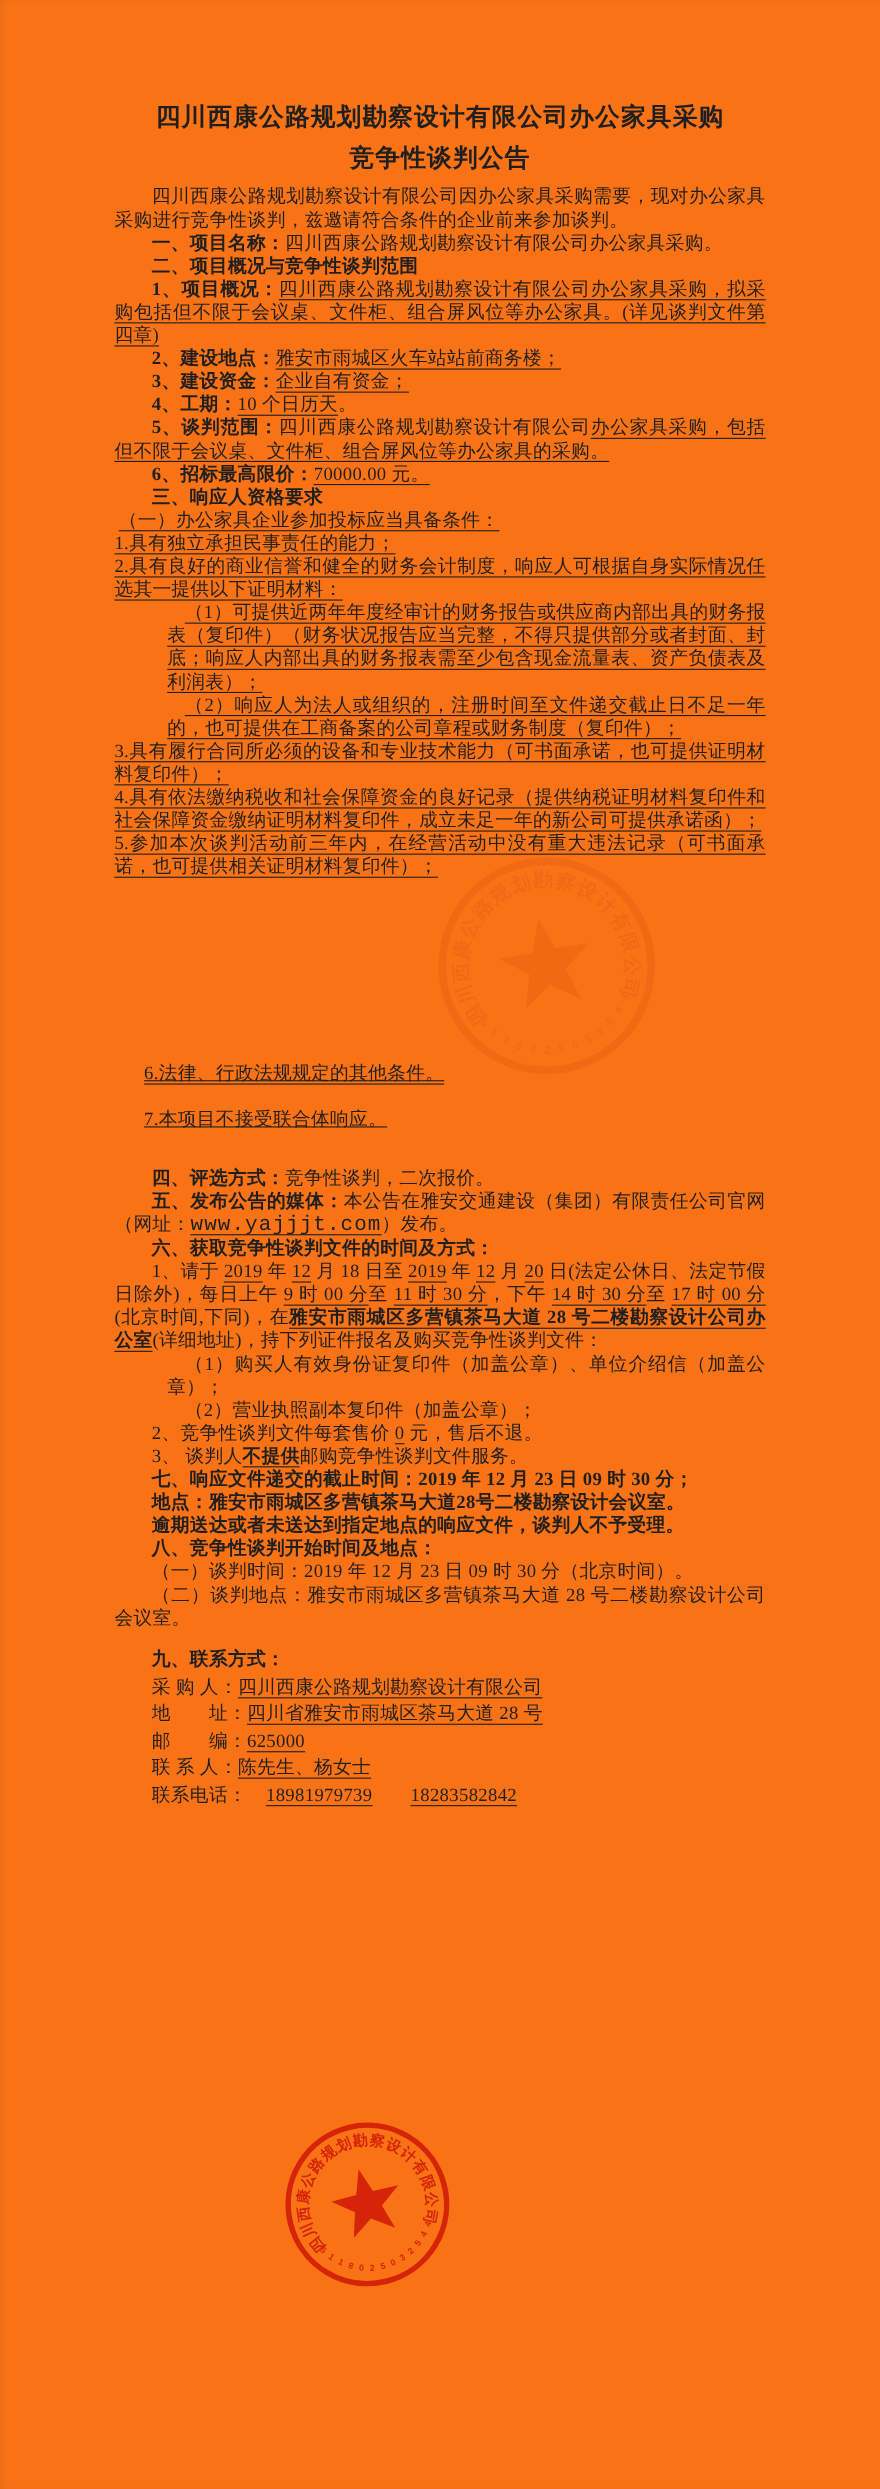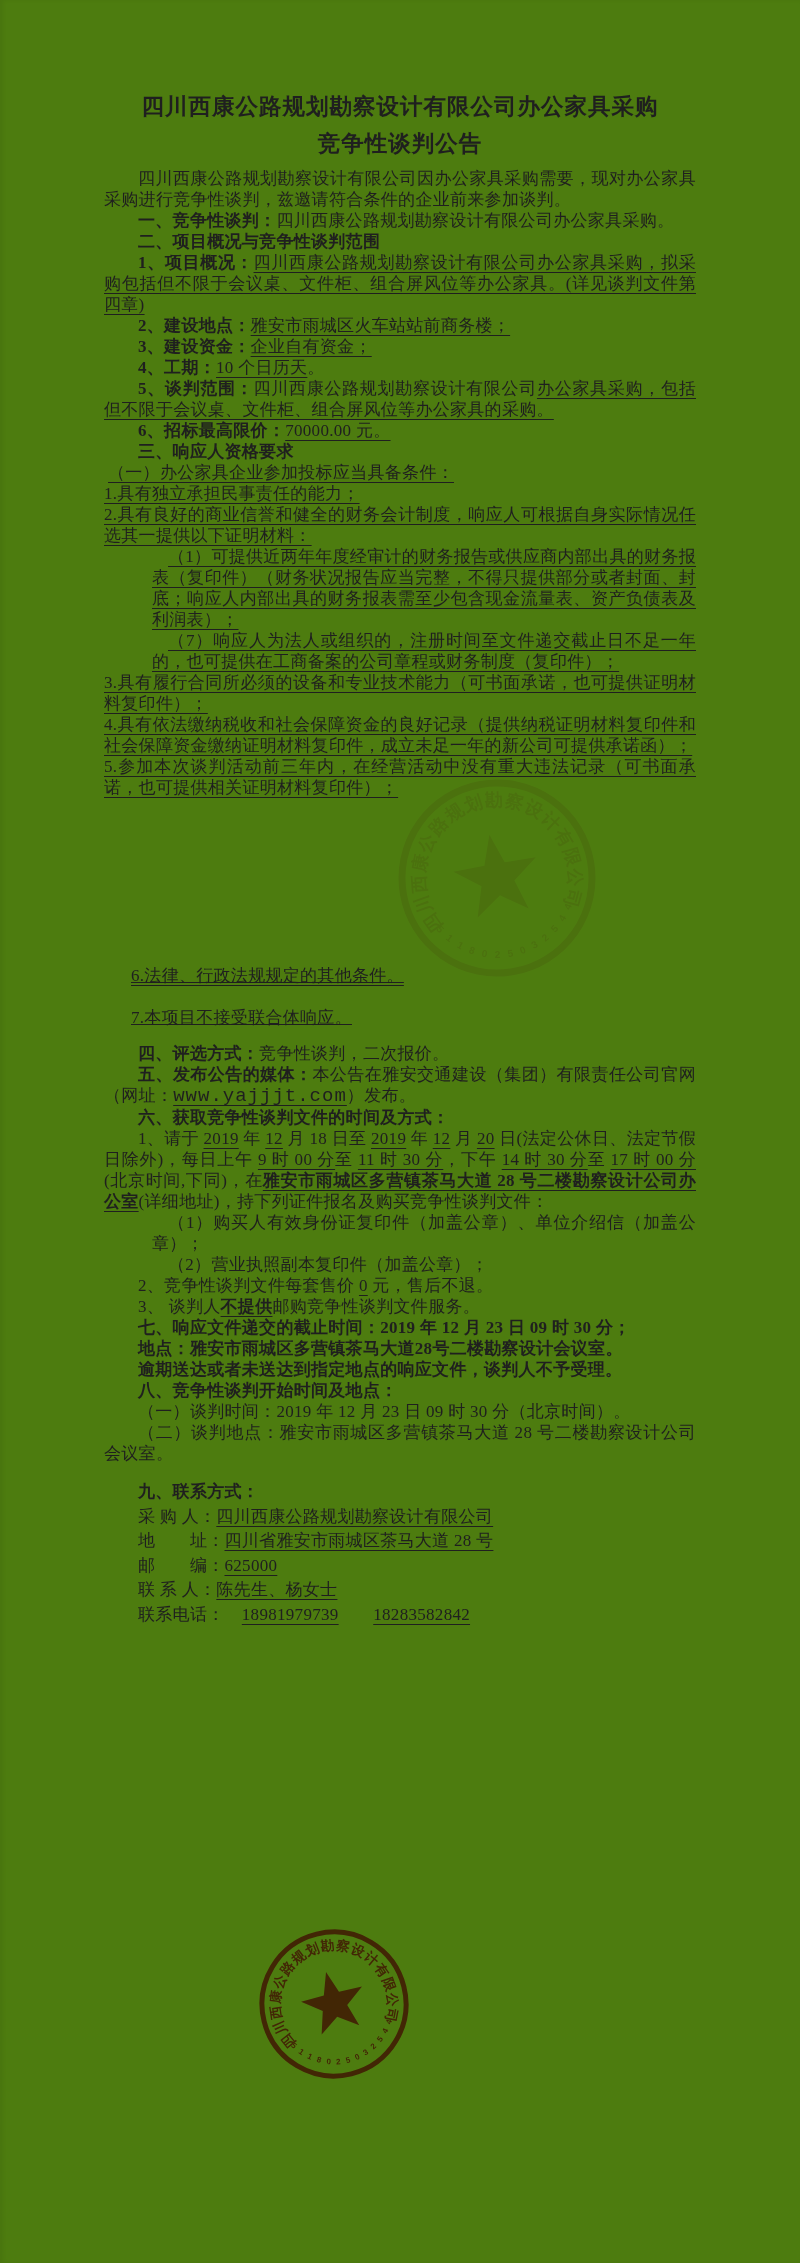--- a/index.html
+++ b/index.html
@@ -1,19 +1,19 @@
 <!DOCTYPE html>
 <html><head>
 <meta charset="utf-8">
 <style>
   html,body{margin:0;padding:0;background:#ffffff;}
   .page{
     position:relative;
     width:800px;height:2263px;
-    background:#4d7c0f;
+    background:#f97316;
     overflow:hidden;
     font-family:"Liberation Serif","DejaVu Serif",serif;
     color:#1f1f1f;
     box-shadow:inset 3px 0 4px rgba(0,0,0,0.06);
   }
   .content{
     position:absolute;
     left:104px;top:88px;width:592px;
   }
   .para{
@@ -34,54 +34,54 @@
   .title-2{margin-bottom:6px;}
   .in2{text-indent:34px;}
   .in15{text-indent:27px;text-decoration:underline;}
   .in1{text-indent:16px;margin-left:48px;}
   .in04{text-indent:4px;}
   .b{font-weight:700;}
   .u{text-decoration:underline;text-underline-offset:3.5px;text-decoration-thickness:1px;}
   .mono{font-family:"Liberation Mono","DejaVu Sans Mono",monospace;font-size:19px;letter-spacing:1px;}
   .contact{margin-top:3.5px;}
   .mt22{margin-top:21px;}
-  .mt16{margin-top:15px;}
+  .mt16{margin-top:32px;}
   .mt4{margin-top:17px;}
   .spacer{height:167px;}
   .seal{
     position:absolute;
     mix-blend-mode:multiply;
     pointer-events:none;
   }
   .seal-main{left:249px;top:1919px;opacity:0.9;}
   .seal-faint{left:392px;top:773px;opacity:0.18;}
   .seal text{font-family:"Liberation Sans","DejaVu Sans",sans-serif;font-weight:700;}
 </style>
 </head>
 <body>
 
 <div class="page">
   <div class="content">
       <p class="para title"><span class="b">四川西康公路规划勘察设计有限公司办公家具采购</span></p>
       <p class="para title title-2"><span class="b">竞争性谈判公告</span></p>
       <p class="para in2"><span class="">四川西康公路规划勘察设计有限公司因办公家具采购需要，现对办公家具采购进行竞争性谈判，兹邀请符合条件的企业前来参加谈判。</span></p>
-      <p class="para in2"><span class="b">一、竞争性谈判：</span><span class="">四川西康公路规划勘察设计有限公司办公家具采购。</span></p>
+      <p class="para in2"><span class="b">一、项目名称：</span><span class="">四川西康公路规划勘察设计有限公司办公家具采购。</span></p>
       <p class="para in2"><span class="b">二、项目概况与竞争性谈判范围</span></p>
       <p class="para in2"><span class="b">1、项目概况：</span><span class="u">四川西康公路规划勘察设计有限公司办公家具采购，拟采购包括但不限于会议桌、文件柜、组合屏风位等办公家具。(详见谈判文件第四章)</span></p>
       <p class="para in2"><span class="b">2、建设地点：</span><span class="u">雅安市雨城区火车站站前商务楼；</span></p>
       <p class="para in2"><span class="b">3、建设资金：</span><span class="u">企业自有资金；</span></p>
       <p class="para in2"><span class="b">4、工期：</span><span class="u">10 个日历天</span><span class="">。</span></p>
       <p class="para in2"><span class="b">5、谈判范围：</span><span class="">四川西康公路规划勘察设计有限公司</span><span class="u">办公家具采购，包括但不限于会议桌、文件柜、组合屏风位等办公家具的采购。</span></p>
       <p class="para in2"><span class="b">6、招标最高限价：</span><span class="u">70000.00 元。</span></p>
       <p class="para in2"><span class="b">三、响应人资格要求</span></p>
       <p class="para in04"><span class="u">（一）办公家具企业参加投标应当具备条件：</span></p>
       <p class="para "><span class="u">1.具有独立承担民事责任的能力；</span></p>
       <p class="para "><span class="u">2.具有良好的商业信誉和健全的财务会计制度，响应人可根据自身实际情况任选其一提供以下证明材料：</span></p>
       <p class="para in1"><span class="u">（1）可提供近两年年度经审计的财务报告或供应商内部出具的财务报表（复印件）（财务状况报告应当完整，不得只提供部分或者封面、封底；响应人内部出具的财务报表需至少包含现金流量表、资产负债表及利润表）；</span></p>
-      <p class="para in1"><span class="u">（7）响应人为法人或组织的，注册时间至文件递交截止日不足一年的，也可提供在工商备案的公司章程或财务制度（复印件）；</span></p>
+      <p class="para in1"><span class="u">（2）响应人为法人或组织的，注册时间至文件递交截止日不足一年的，也可提供在工商备案的公司章程或财务制度（复印件）；</span></p>
       <p class="para "><span class="u">3.具有履行合同所必须的设备和专业技术能力（可书面承诺，也可提供证明材料复印件）；</span></p>
       <p class="para "><span class="u">4.具有依法缴纳税收和社会保障资金的良好记录（提供纳税证明材料复印件和社会保障资金缴纳证明材料复印件，成立未足一年的新公司可提供承诺函）；</span></p>
       <p class="para "><span class="u">5.参加本次谈判活动前三年内，在经营活动中没有重大违法记录（可书面承诺，也可提供相关证明材料复印件）；</span></p>
       <p class="para spacer"></p>
       <p class="para in15"><span class="u">6.法律、行政法规规定的其他条件。</span></p>
       <p class="para in15 mt22"><span class="">7.本项目不接受联合体响应。</span></p>
       <p class="para in2 mt16"><span class="b">四、评选方式：</span><span class="">竞争性谈判，二次报价。</span></p>
       <p class="para in2"><span class="b">五、发布公告的媒体：</span><span class="">本公告在雅安交通建设（集团）有限责任公司官网（网址：</span><span class="u mono">www.yajjjt.com</span><span class="">）发布。</span></p>
       <p class="para in2"><span class="b">六、获取竞争性谈判文件的时间及方式：</span></p>
       <p class="para in2"><span class="">1、请于 </span><span class="u">2019</span><span class=""> 年 </span><span class="u">12</span><span class=""> 月 18 日至 </span><span class="u">2019</span><span class=""> 年 </span><span class="u">12</span><span class=""> 月 </span><span class="u">20</span><span class=""> 日(法定公休日、法定节假日除外)，每日上午 </span><span class="u">9 时 00 分</span><span class="">至 </span><span class="u">11 时 30 分</span><span class="">，下午 </span><span class="u">14 时 30 分</span><span class="">至 </span><span class="u">17 时 00 分</span><span class="">(北京时间,下同)，在</span><span class="b u">雅安市雨城区多营镇茶马大道 28 号二楼勘察设计公司办公室</span><span class="">(详细地址)，持下列证件报名及购买竞争性谈判文件：</span></p>

